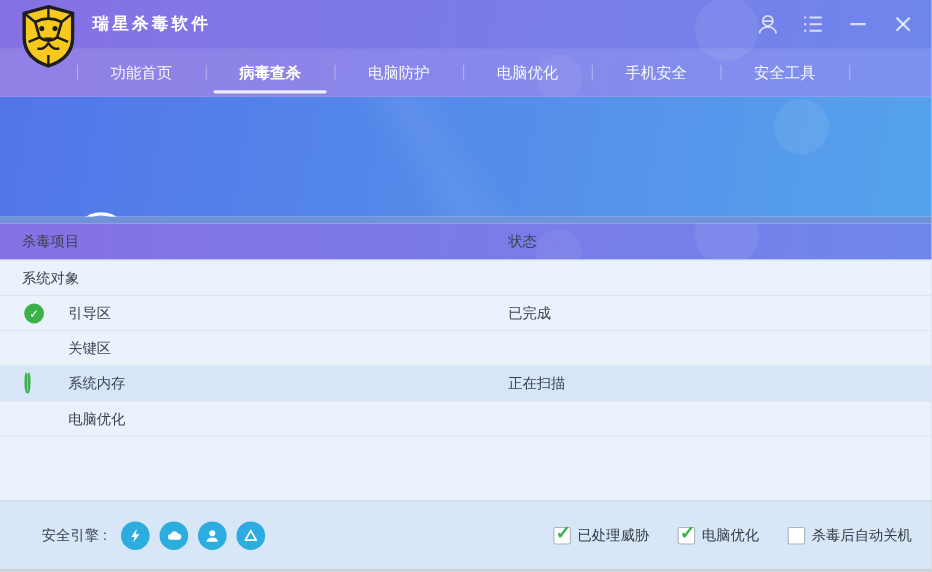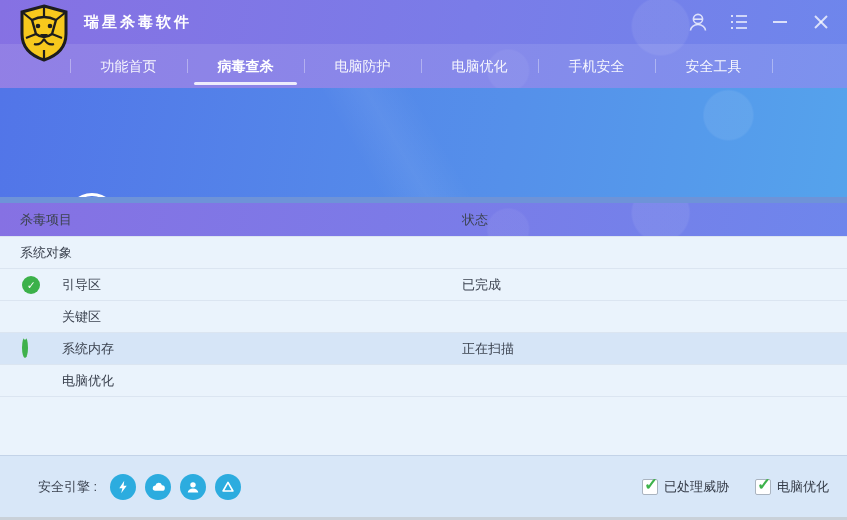--- a/index.html
+++ b/index.html
@@ -268,17 +268,21 @@
             <span class="tick">✓</span>
           </span>
         <span>已处理威胁</span>
       </label>
       <label class="checkbox" data-checked="true">
         <span class="cb-box">
             <span class="tick">✓</span>
           </span>
         <span>电脑优化</span>
       </label>
+      <label class="checkbox" data-checked="false">
+        <span class="cb-box"></span>
+        <span>杀毒后自动关机</span>
+      </label>
     </div>
   </div>
 
   <div class="bottom-edge"></div>
 </div>
 
 </body></html>

